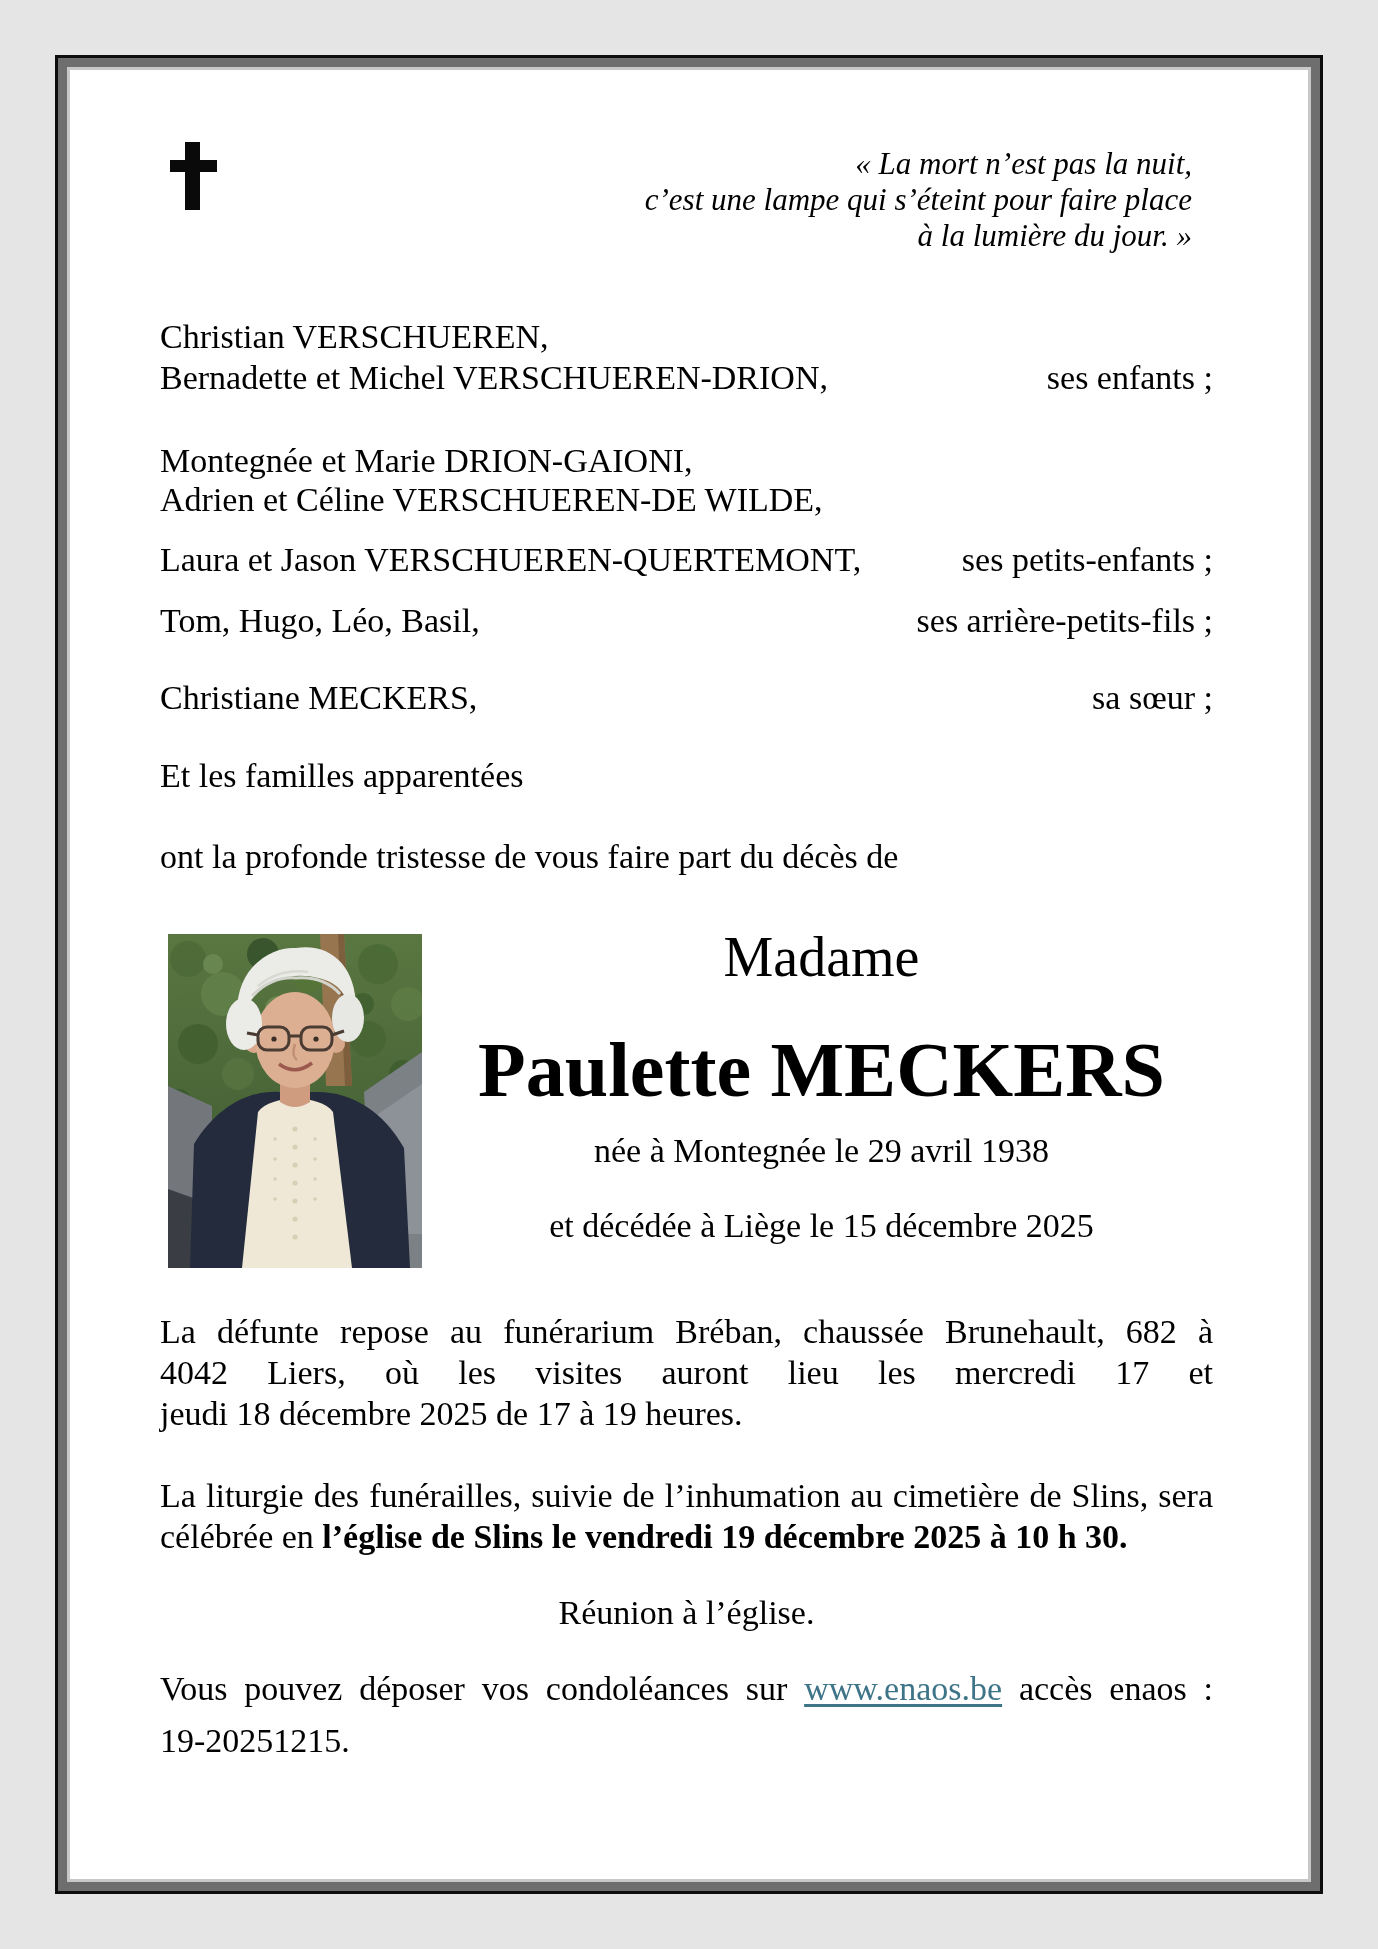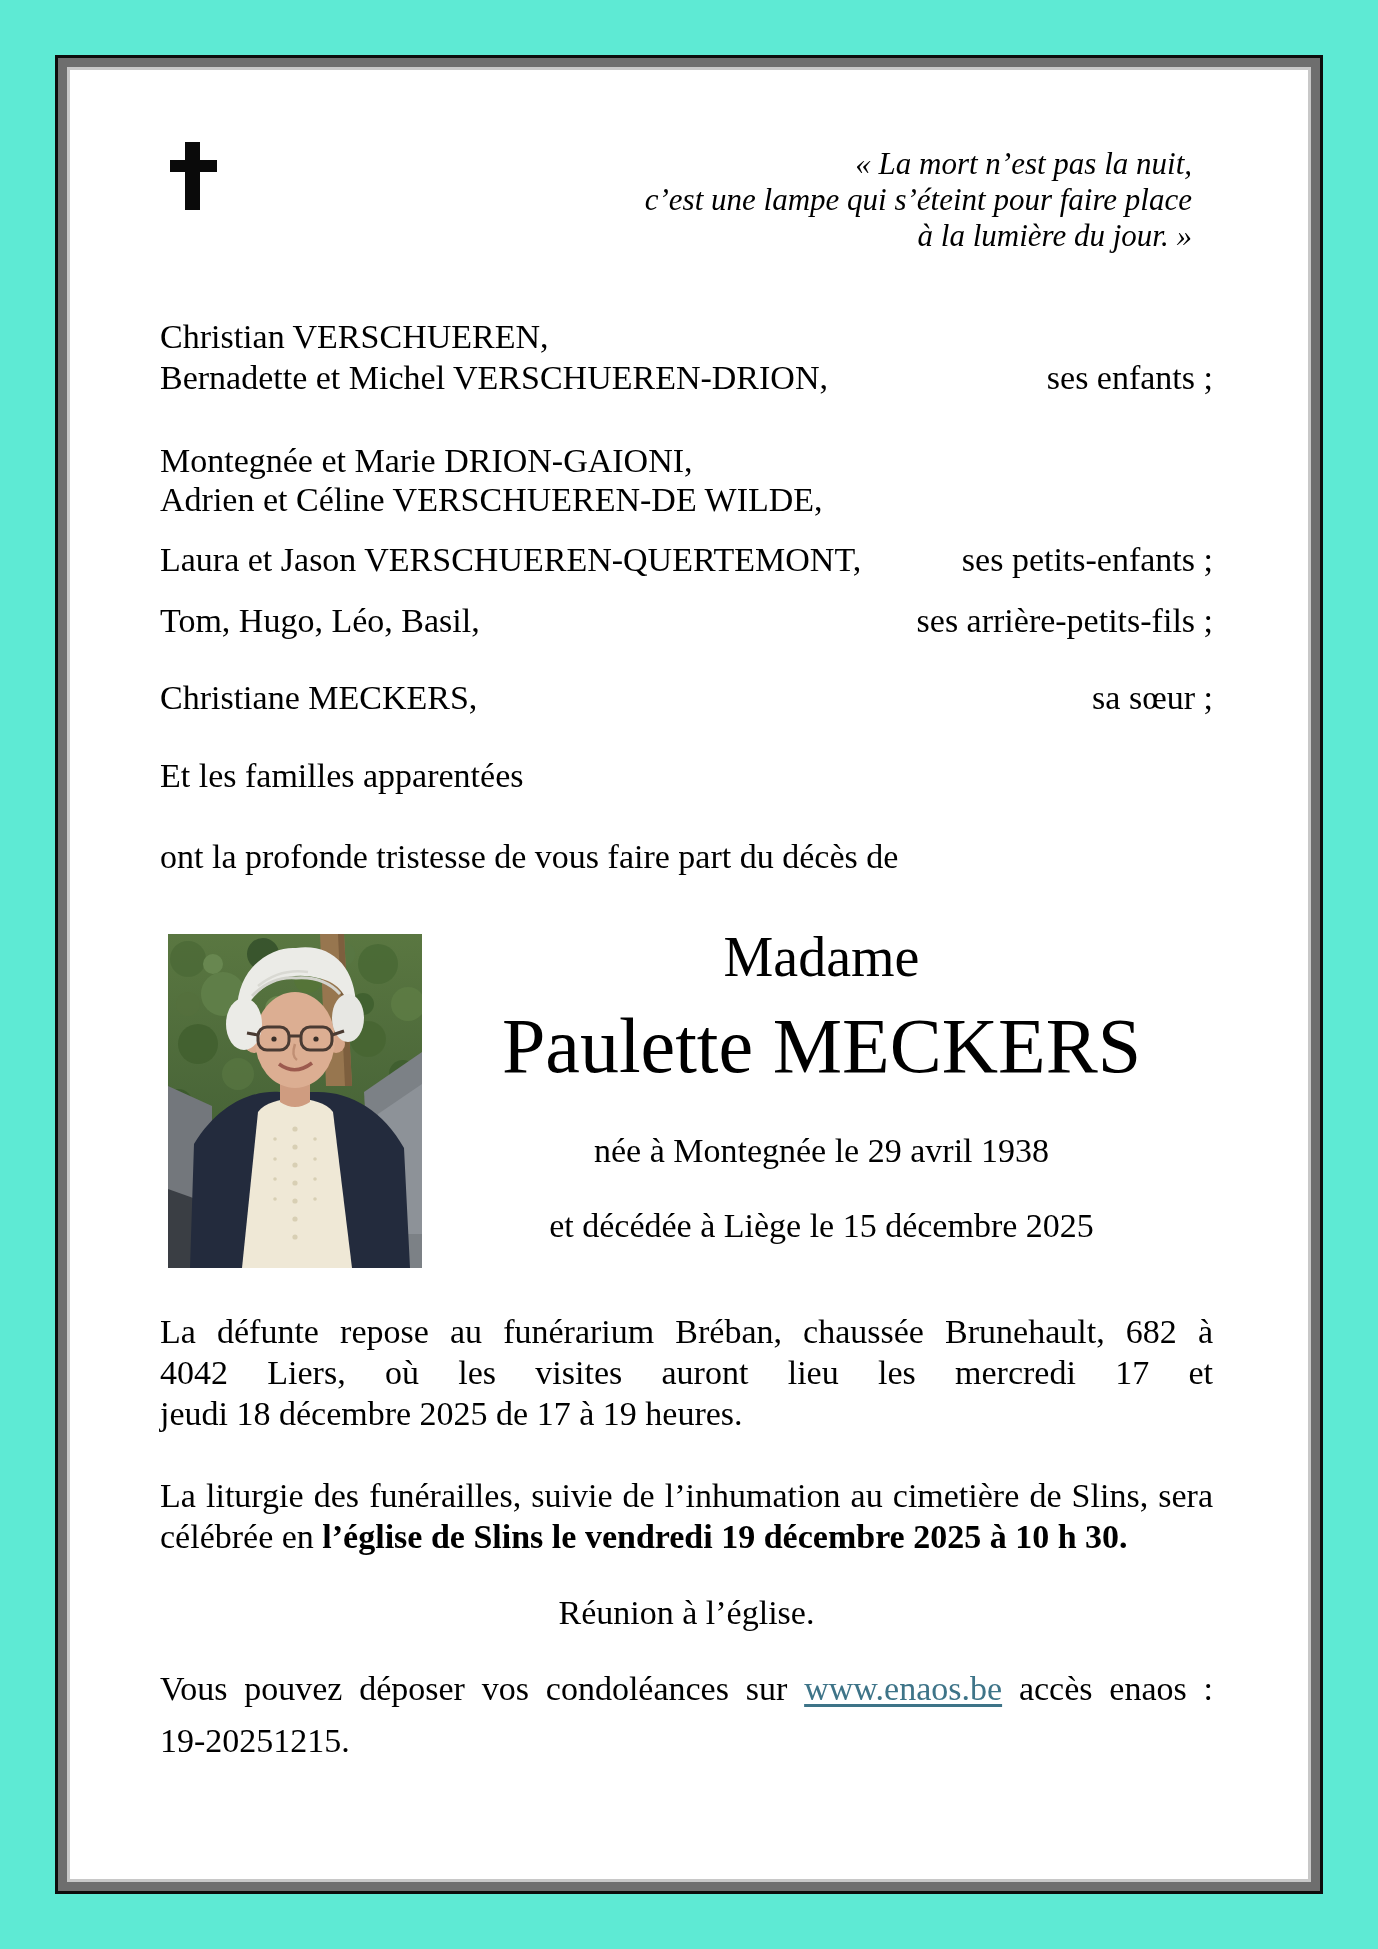--- a/index.html
+++ b/index.html
@@ -1,36 +1,36 @@
 <!DOCTYPE html>
 <html><head>
 <meta charset="utf-8">
 <style>
   html,body{margin:0;padding:0;background:#ffffff;}
-  .page{position:relative;width:1378px;height:1949px;background:#5eead4;overflow:hidden;
+  .page{position:relative;width:1378px;height:1949px;background:#e5e5e5;overflow:hidden;
         font-family:"Liberation Serif","DejaVu Serif",serif;color:#000;}
   
   .frame{position:absolute;left:55px;top:55px;width:1268px;height:1839px;
          border:3px solid #0d0d0d;box-sizing:border-box;}
   .frame-mid{position:absolute;inset:0;border:9px solid #6e6e6e;box-sizing:border-box;}
   .frame-inner{position:absolute;inset:0;border:3px solid #c8c8c8;box-sizing:border-box;background:#fff;}
   
   .cross{position:absolute;left:170px;top:142px;width:47px;height:68px;}
   .cross .v{position:absolute;left:15px;top:0;width:15px;height:68px;background:#0a0a0a;}
   .cross .h{position:absolute;left:0;top:18px;width:47px;height:12px;background:#0a0a0a;}
   
   .t{position:absolute;font-size:34px;line-height:41px;white-space:nowrap;}
   .quote{right:186px;top:146px;text-align:right;font-style:italic;font-size:31px;line-height:36px;}
   .row{left:160px;width:1053px;}
   .row .rel{position:absolute;right:0;top:0;}
   .center-col{left:430px;width:783px;text-align:center;}
   .full-center{left:160px;width:1053px;text-align:center;}
   .para{left:160px;width:1053px;white-space:normal;}
   .just{text-align:justify;text-align-last:justify;}
-  .name-big{font-size:78px;line-height:80px;font-weight:normal;}
+  .name-big{font-size:78px;line-height:80px;font-weight:bold;margin-top:24px;}
   .madame{font-size:56px;line-height:44px;}
   .b{font-weight:bold;text-align:center;}
   .link{text-decoration:underline;text-underline-offset:4px;}
   svg.photo{position:absolute;left:168px;top:934px;width:254px;height:334px;}
 </style>
 </head>
 <body>
 
 <div class="page">
 

